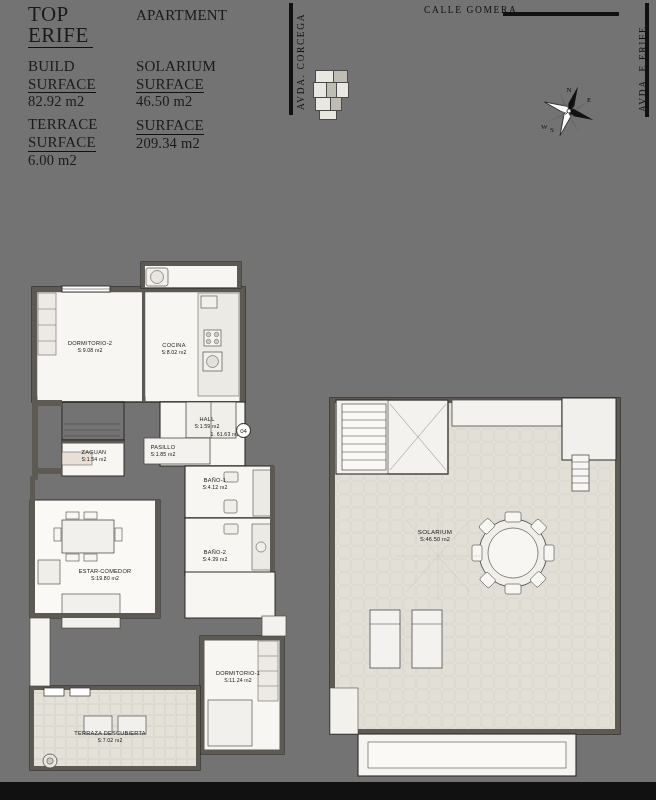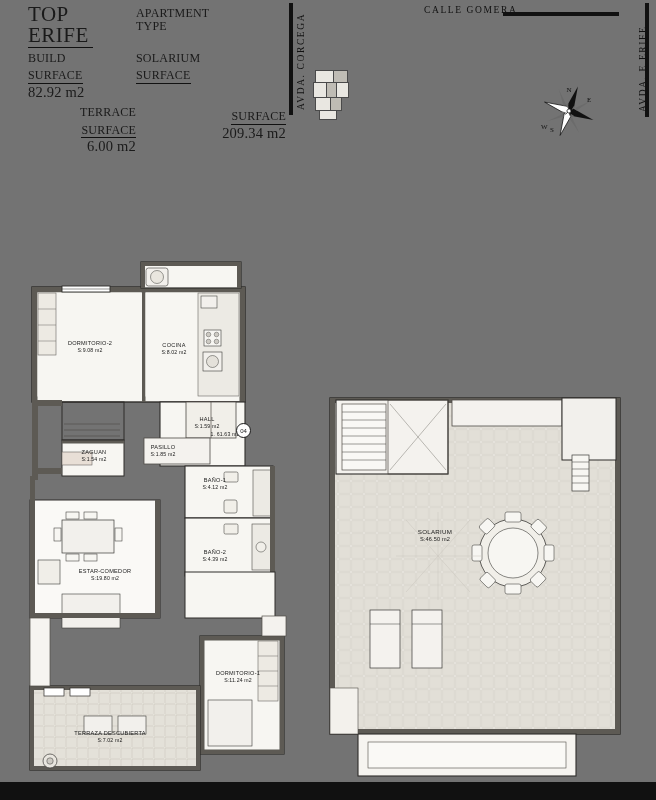--- a/index.html
+++ b/index.html
@@ -34,21 +34,21 @@
   }
   .tb-col-l { width: 108px; }
   .tb-col-r { width: 150px; }
   .tb-big {
     font-size: 21px;
     letter-spacing: 0.5px;
     line-height: 1.02;
     font-family: "Liberation Serif", serif;
   }
   .tb-mid {
-    font-size: 12px;
+    font-size: 15px;
     line-height: 1.12;
     letter-spacing: 0.2px;
   }
   .tb-val {
     font-size: 14.5px;
     line-height: 1.15;
     letter-spacing: 0.2px;
   }
   .tb-gap { height: 4px; }
 
@@ -162,39 +162,39 @@
 <div id="sheet">
 
   <div class="title-block">
     <div class="tb-row">
       <div class="tb-col-l">
         <div class="tb-big">TOP</div>
         <div class="tb-big" style="border-bottom:1px solid #111; display:inline-block; padding-right:4px;">ERIFE</div>
       </div>
       <div class="tb-col-r" style="padding-top:3px;">
         <div class="tb-mid">APARTMENT</div>
-        <div class="tb-mid">TYPE</div>
       </div>
     </div>
 
     <div class="tb-gap"></div>
 
-    <div class="tb-row" style="">
+    <div class="tb-row" style="margin-top:6px;">
       <div class="tb-col-l">
         <div class="tb-mid">BUILD</div>
         <div class="tb-mid" style="border-bottom:1px solid #111; display:inline-block;">SURFACE</div>
         <div class="tb-val">82.92 m2</div>
       </div>
       <div class="tb-col-r">
         <div class="tb-mid">SOLARIUM</div>
         <div class="tb-mid" style="border-bottom:1px solid #111; display:inline-block;">SURFACE</div>
+        <div class="tb-val">46.50 m2</div>
       </div>
     </div>
 
-    <div class="tb-row" style="margin-top:6px;text-align:right;">
+    <div class="tb-row" style="margin-top:6px;">
       <div class="tb-col-l">
         <div class="tb-mid">TERRACE</div>
         <div class="tb-mid" style="border-bottom:1px solid #111; display:inline-block;">SURFACE</div>
         <div class="tb-val">6.00 m2</div>
       </div>
       <div class="tb-col-r">
         <div class="tb-mid" style="border-bottom:1px solid #111; display:inline-block;">SURFACE</div>
         <div class="tb-val">209.34 m2</div>
       </div>
     </div>

